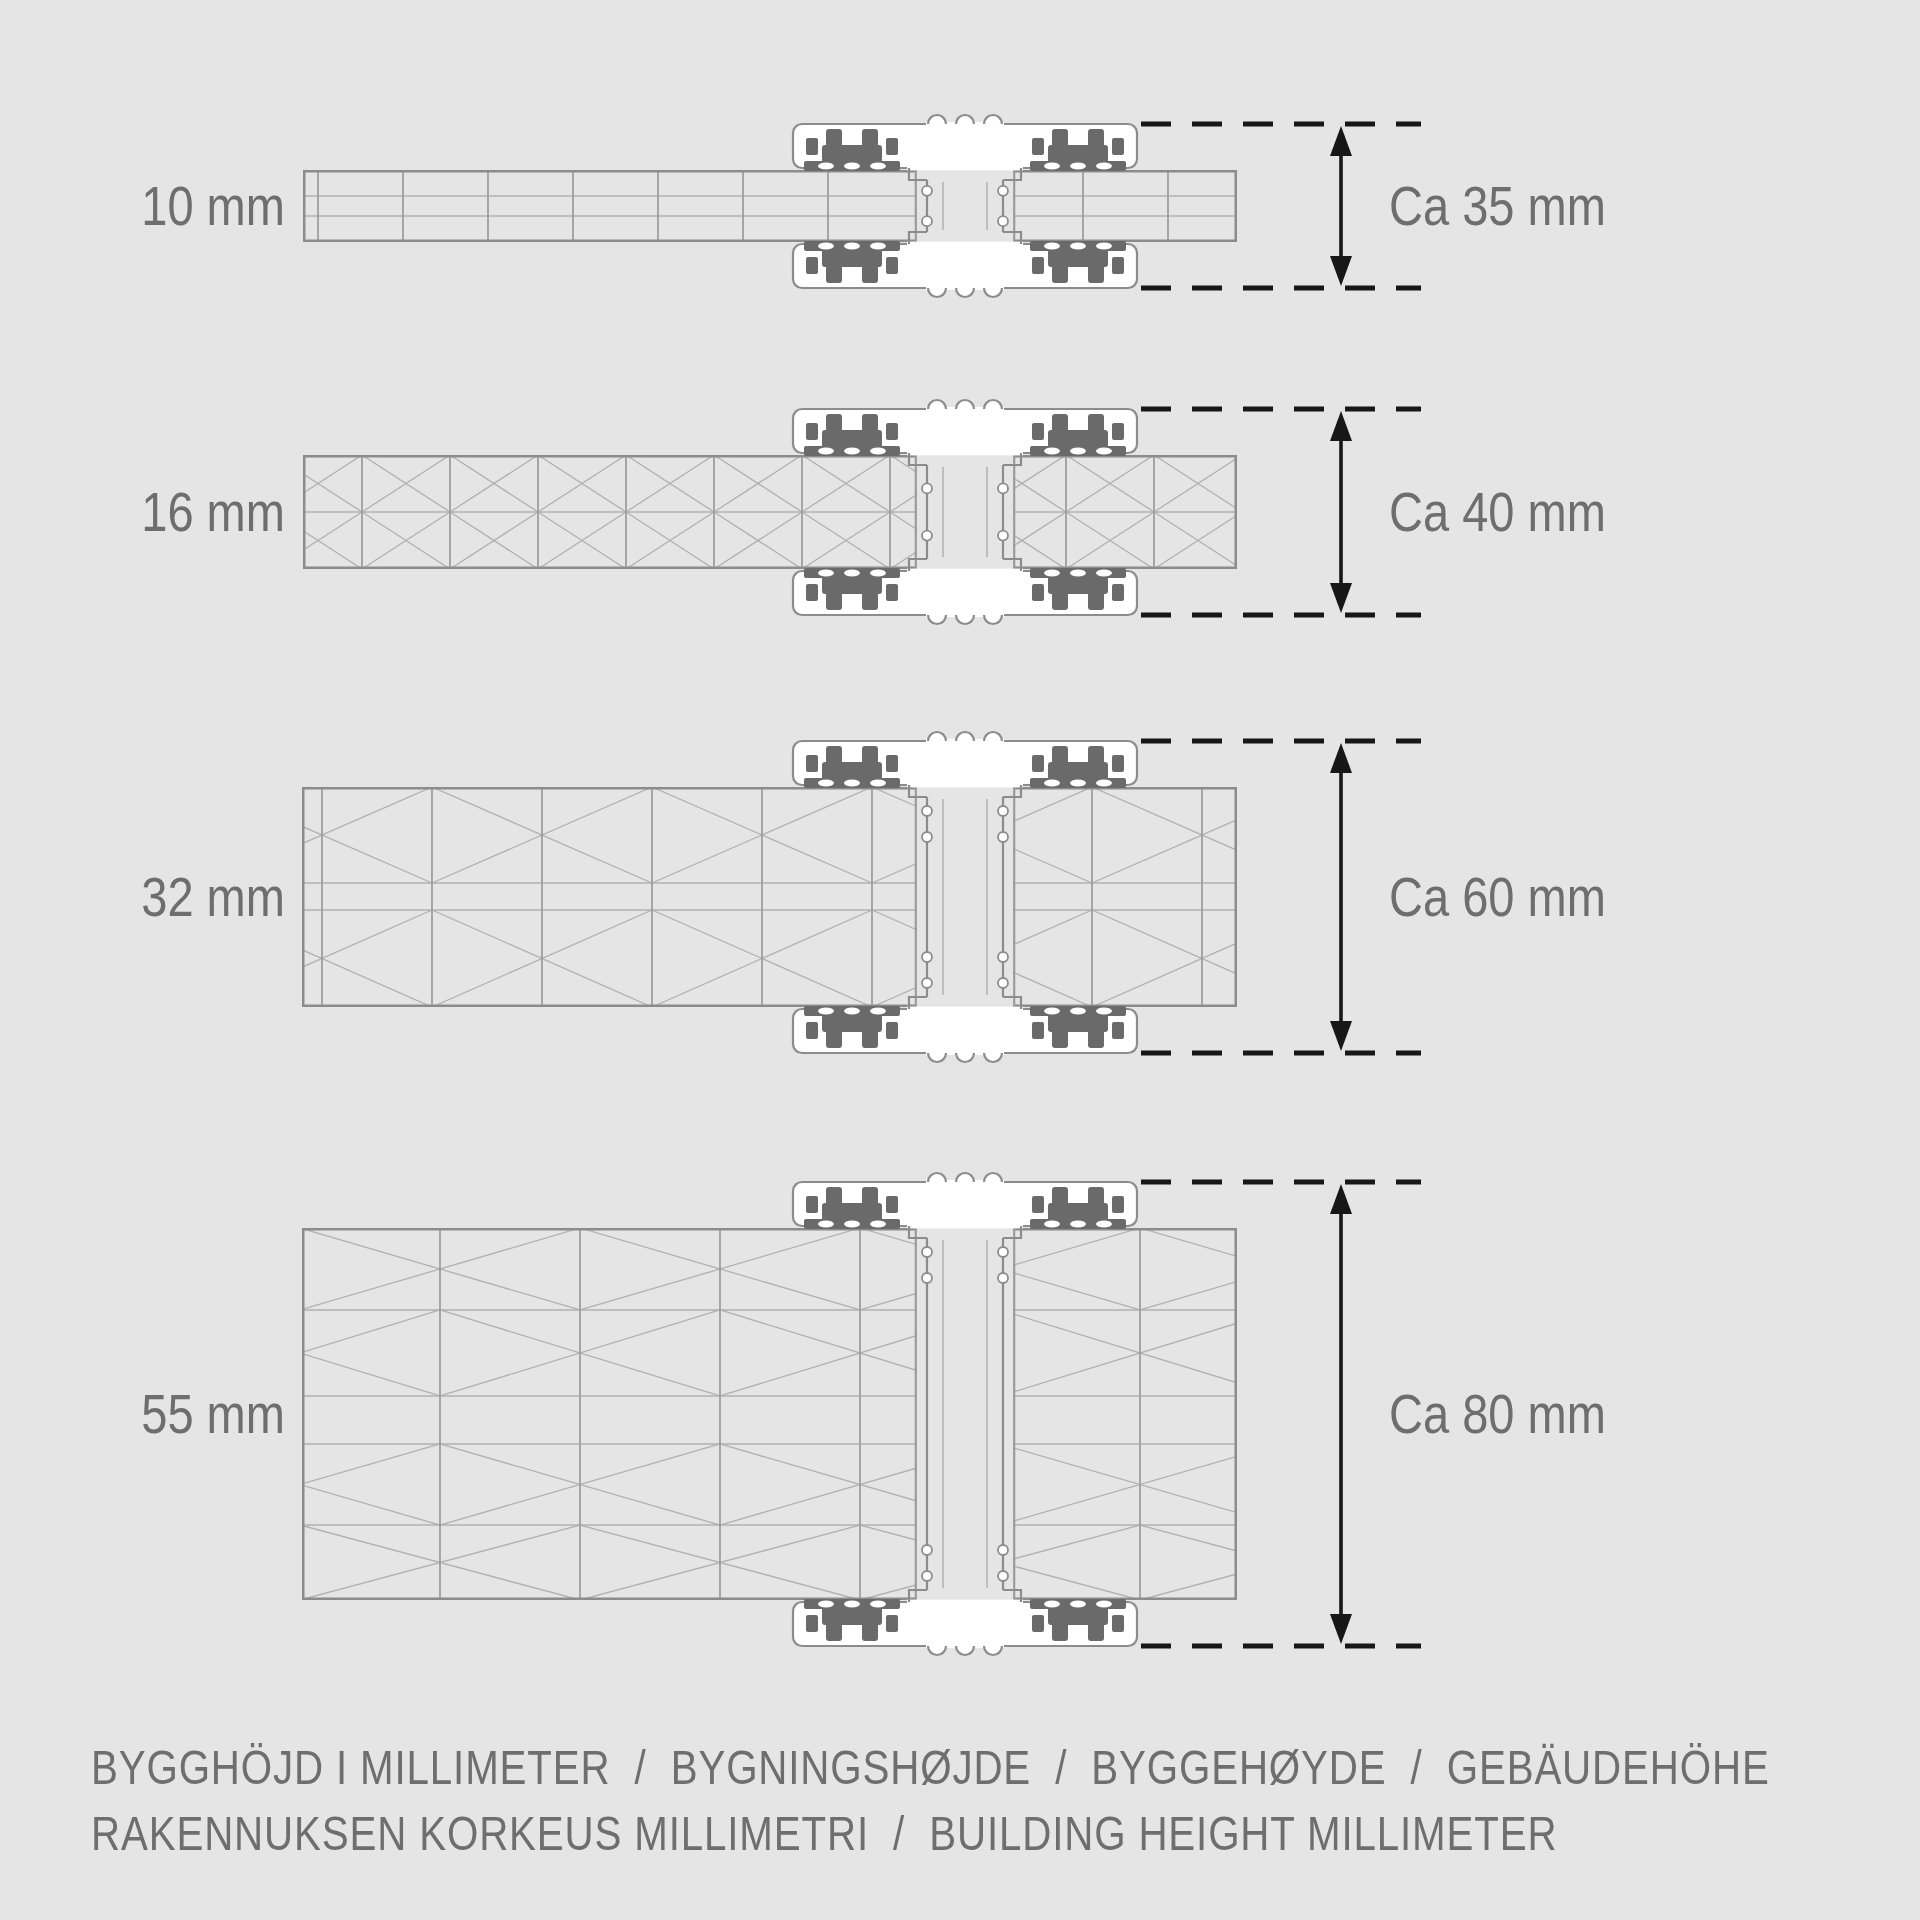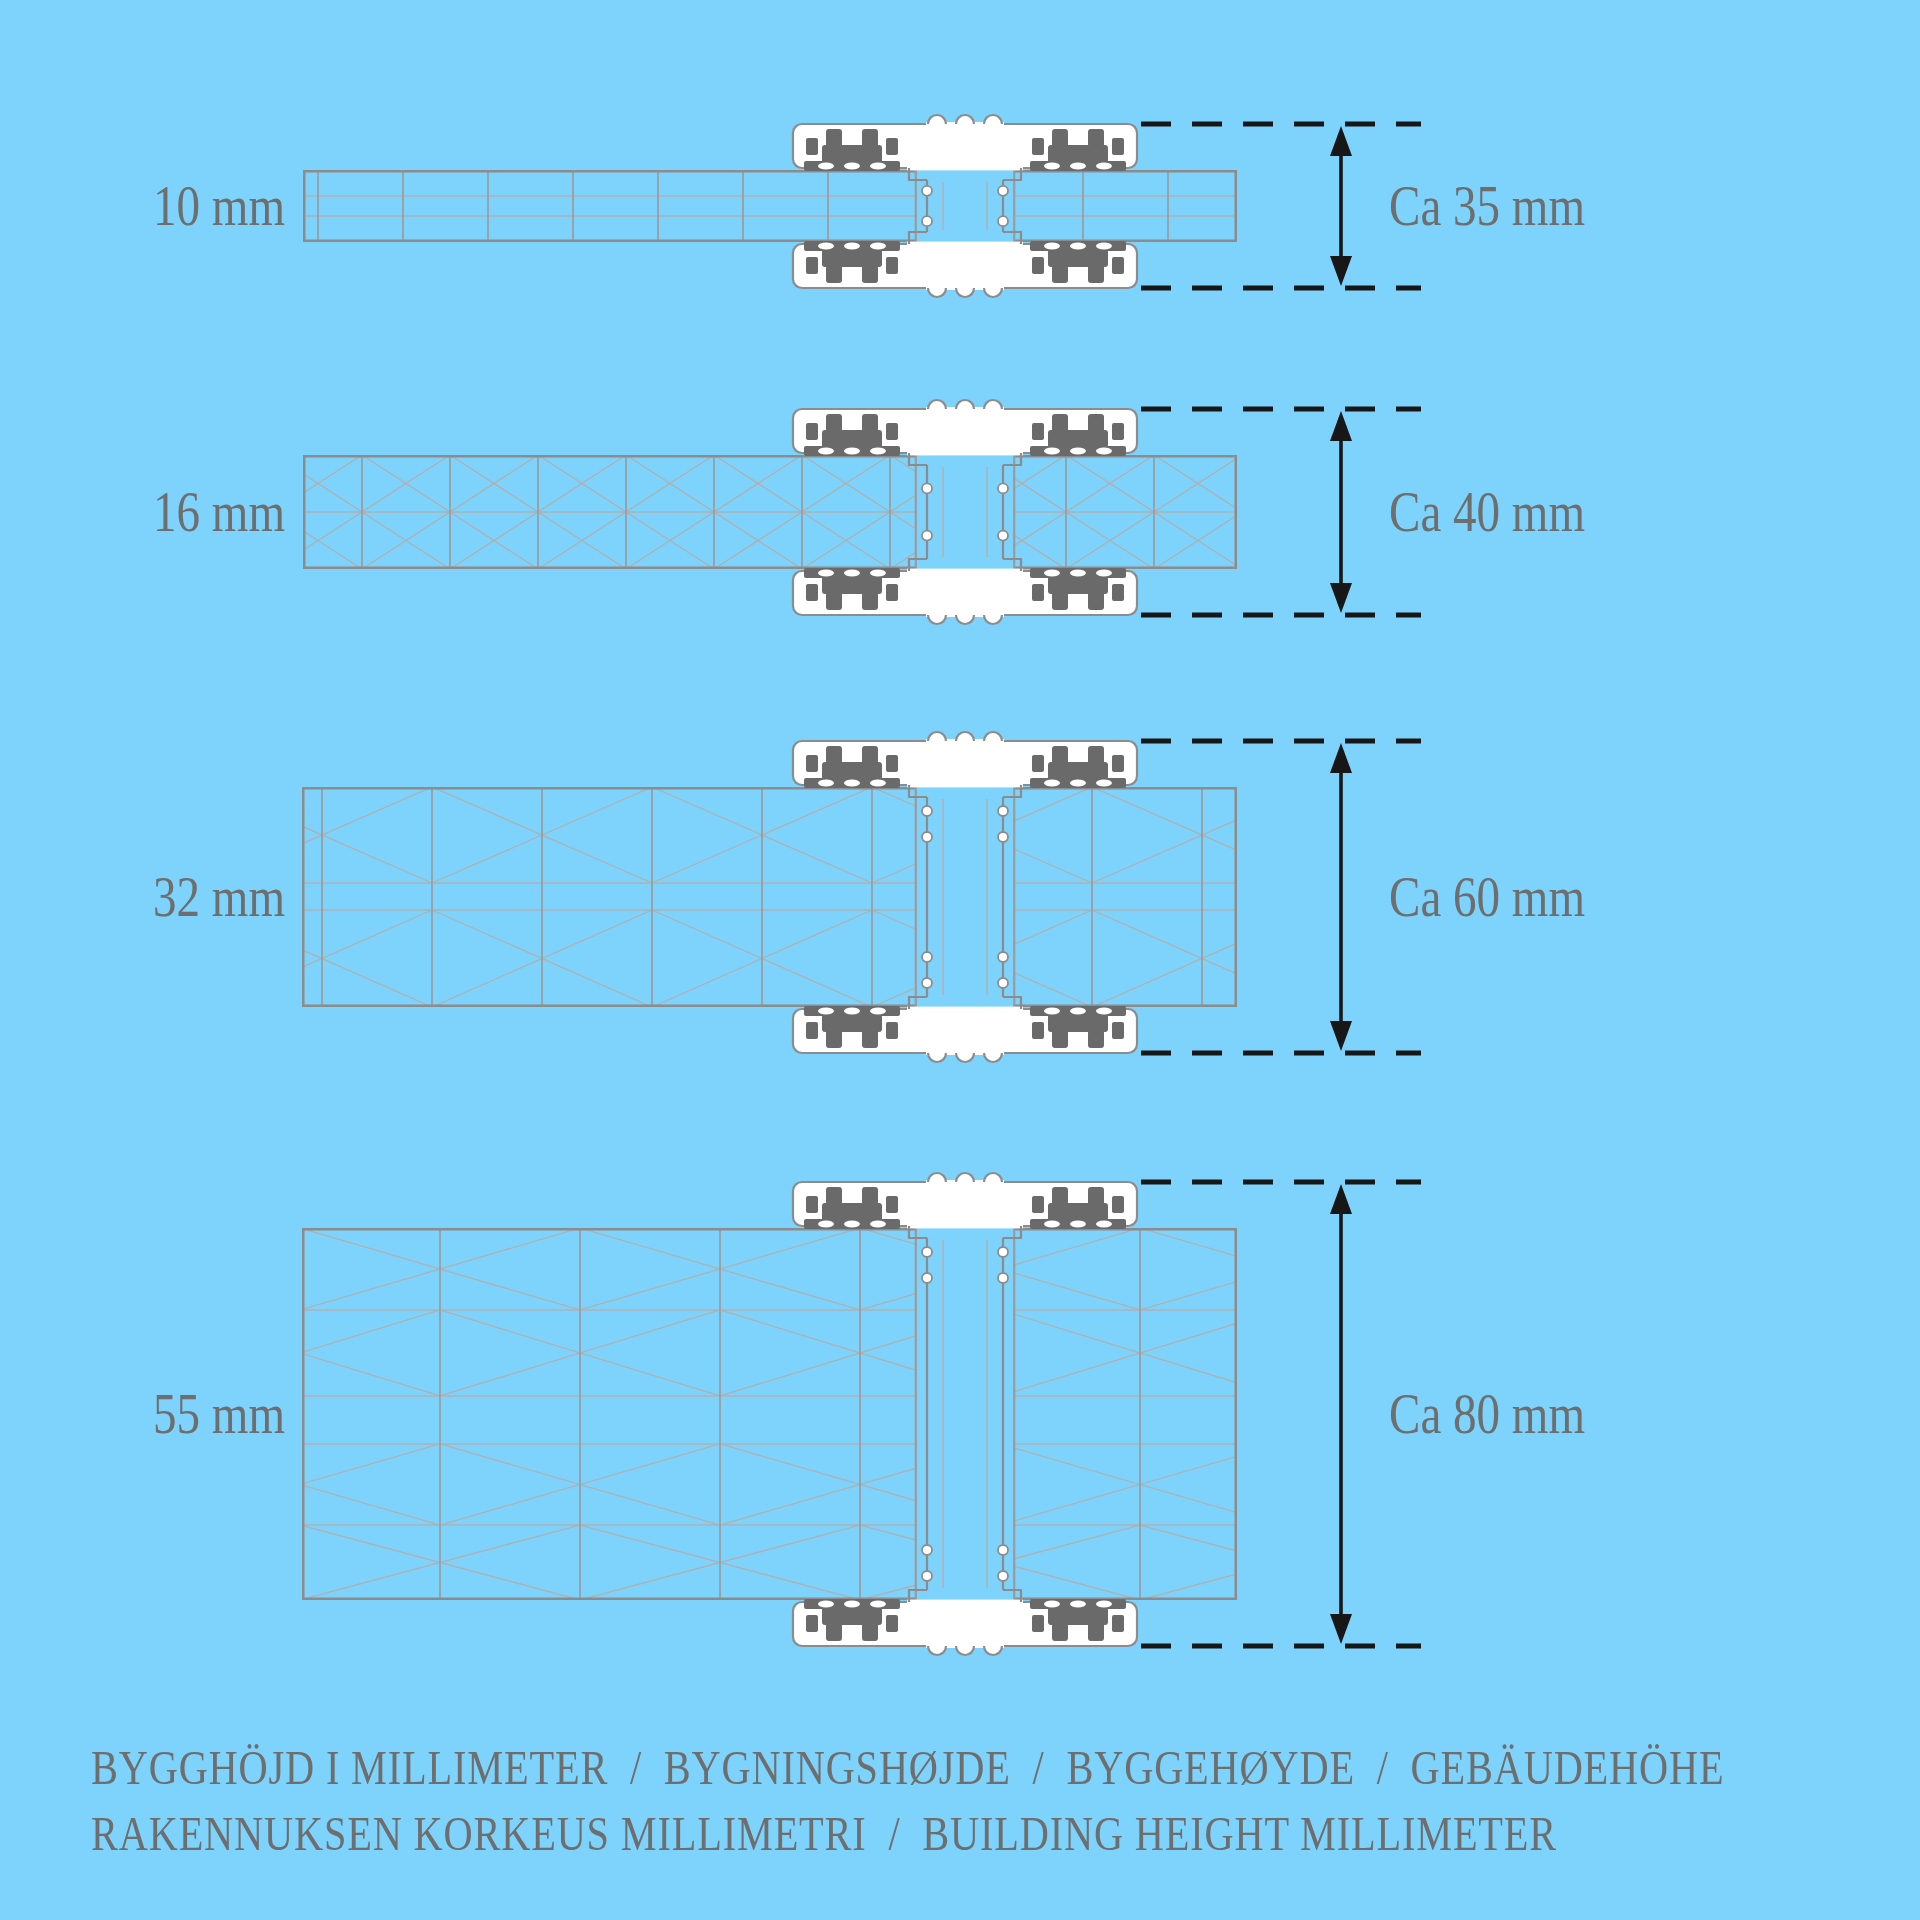--- a/index.html
+++ b/index.html
@@ -1,21 +1,21 @@
 <!DOCTYPE html>
 <html><head>
 <meta charset="utf-8">
 <style>
   html,body{margin:0;padding:0;background:#ffffff;}
   .page{
     position:relative;
     width:1920px;height:1920px;
-    background:#7dd3fc;
+    background:#e5e5e5;
     overflow:hidden;
-    font-family:Liberation Serif, serif;
+    font-family:Liberation Sans, sans-serif;
   }
   #canvas{position:absolute;left:0;top:0;}
   .size-label{
     position:absolute;
     left:55px;width:230px;height:68px;
     line-height:68px;
     text-align:right;
     font-size:56px;
     color:#6e6e6e;
     transform:scaleX(0.84);

